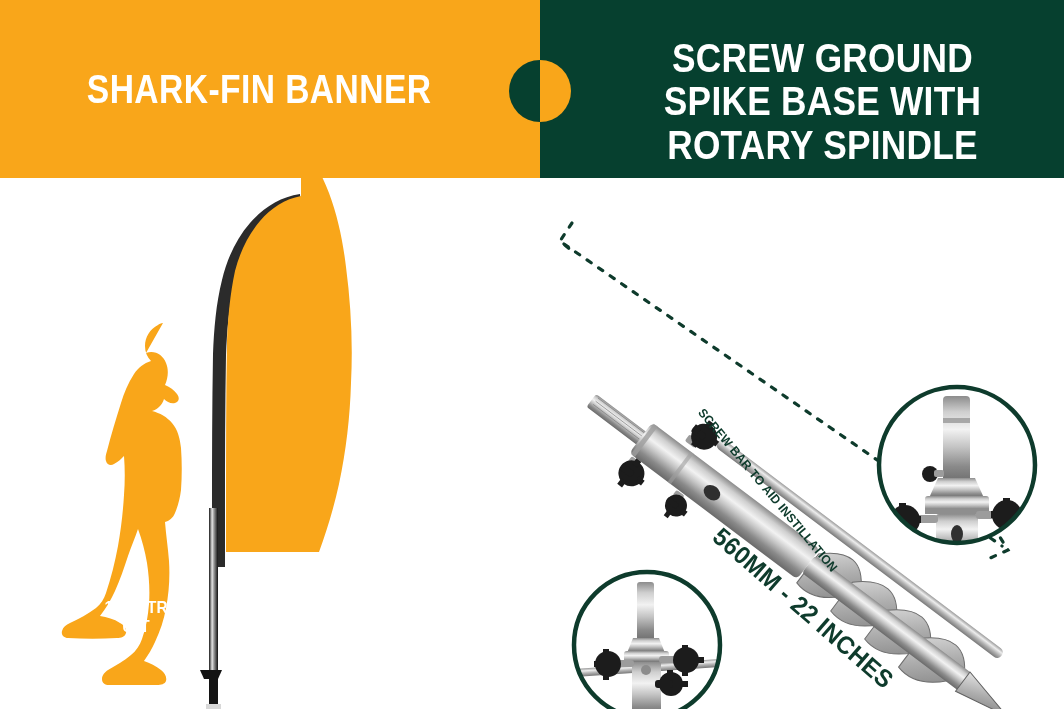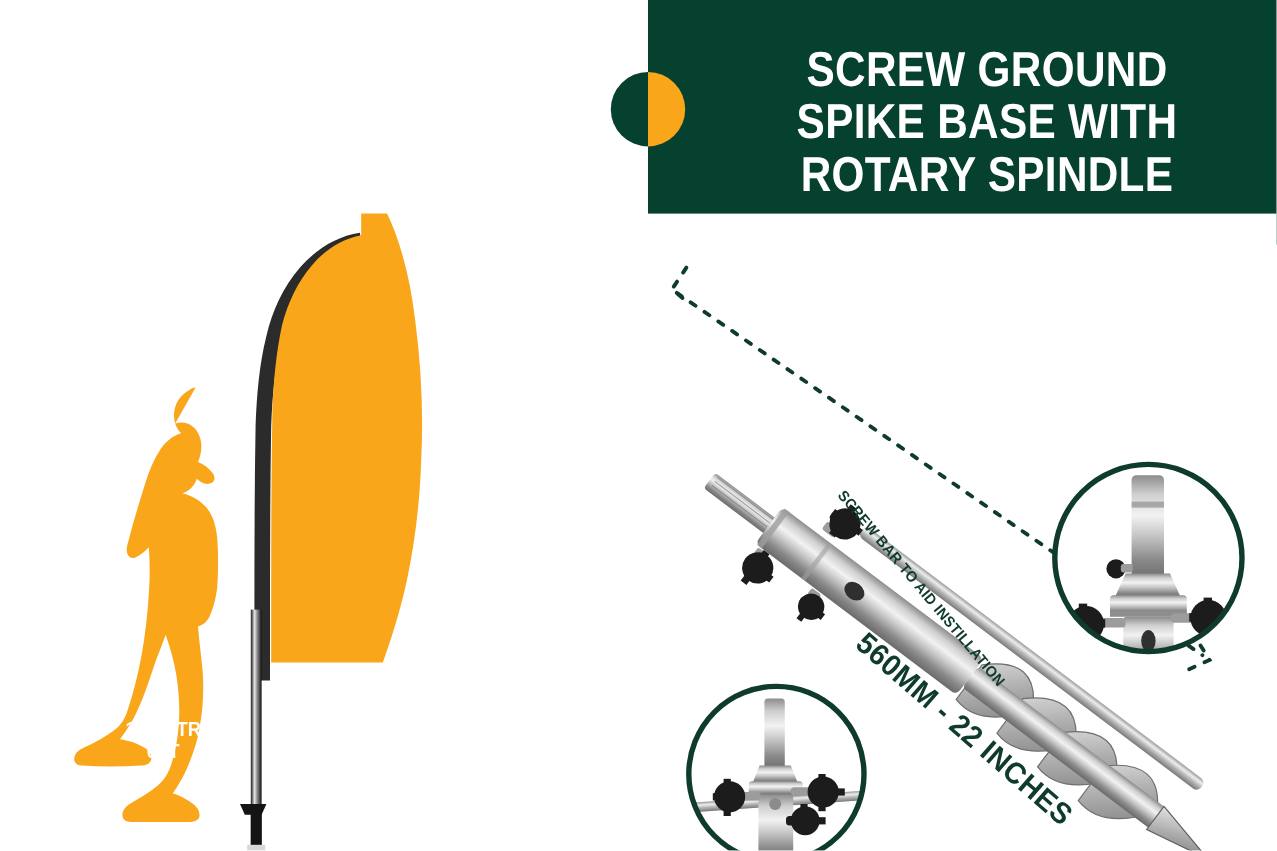--- a/index.html
+++ b/index.html
@@ -159,20 +159,23 @@
     height: 531px;
   }
 </style>
 </head>
 <body>
 
 <div id="page">
 
   <div class="header">
 
+    <div class="header-left">
+      <div class="header-left-title">SHARK-FIN BANNER</div>
+    </div>
 
     <div class="header-right">
       <div class="header-right-title">
         <span class="hline">SCREW GROUND</span>
         <span class="hline">SPIKE BASE WITH</span>
         <span class="hline">ROTARY SPINDLE</span>
       </div>
     </div>
 
     <div class="seam-circle">

